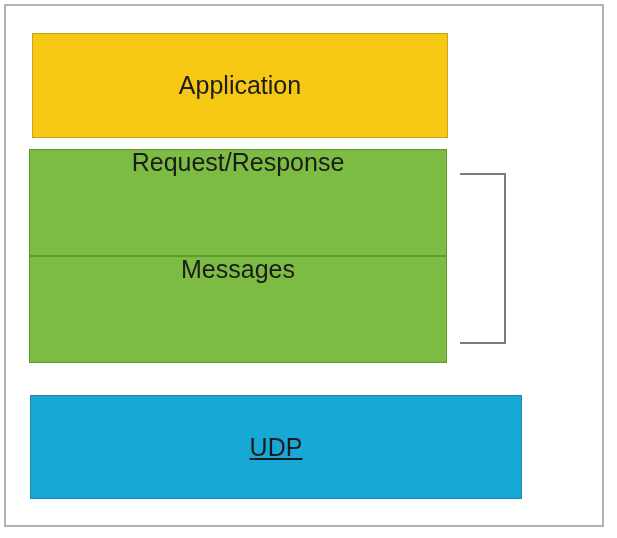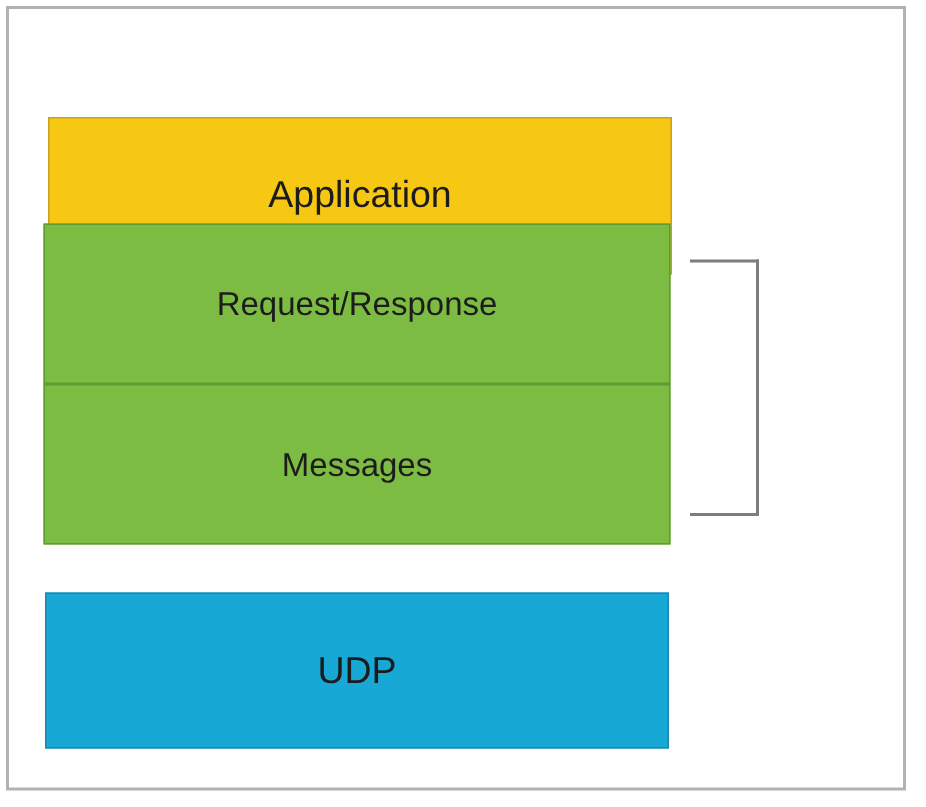--- a/index.html
+++ b/index.html
@@ -48,37 +48,37 @@
     top: 149px;
     width: 418px;
     height: 214px;
     border: 1px solid transparent;
     display: flex;
     flex-direction: column;
   }
   .green-half {
     box-sizing: border-box;
     display: flex;
-    align-items: center;
     justify-content: center;
-    font-size: 22px;
+    font-size: 25px;
     line-height: 1;
   }
   .green-half-top {
     height: 107px;
     border-bottom: 2px solid transparent;
   }
   .green-half-bottom {
     flex: 1;
   }
   .layer-udp {
     left: 30px;
     top: 395px;
-    width: 416px;
+    width: 492px;
     height: 104px;
+    text-decoration: underline;
   }
   .bracket {
     position: absolute;
     box-sizing: border-box;
     left: 460px;
     top: 173px;
     width: 46px;
     height: 171px;
     border-top: 2px solid #7d7d7d;
     border-right: 2px solid #7d7d7d;
@@ -97,21 +97,21 @@
     line-height: 1;
   }
 </style>
 </head>
 <body>
 
 <div class="canvas">
 
   <div class="frame" style="border-color: rgb(178, 178, 178);"></div>
 
-  <div class="layer layer-application" style="background: rgb(246, 200, 19); border-color: rgb(201, 162, 27); margin-top: 45px;">
+  <div class="layer layer-application" style="background: rgb(246, 200, 19); border-color: rgb(201, 162, 27);">
     <span>Application</span>
   </div>
 
   <div class="green-stack" style="background: rgb(125, 188, 66); border-color: rgb(95, 154, 51);">
     <div class="green-half green-half-top" style="border-bottom-color: rgb(95, 154, 51);">
       <span>Request/Response</span>
     </div>
     <div class="green-half green-half-bottom">
       <span>Messages</span>
     </div>

